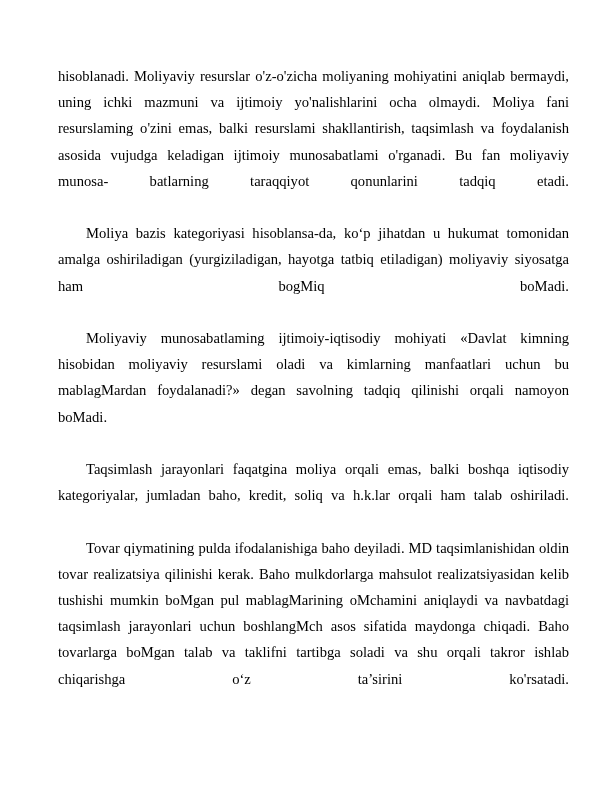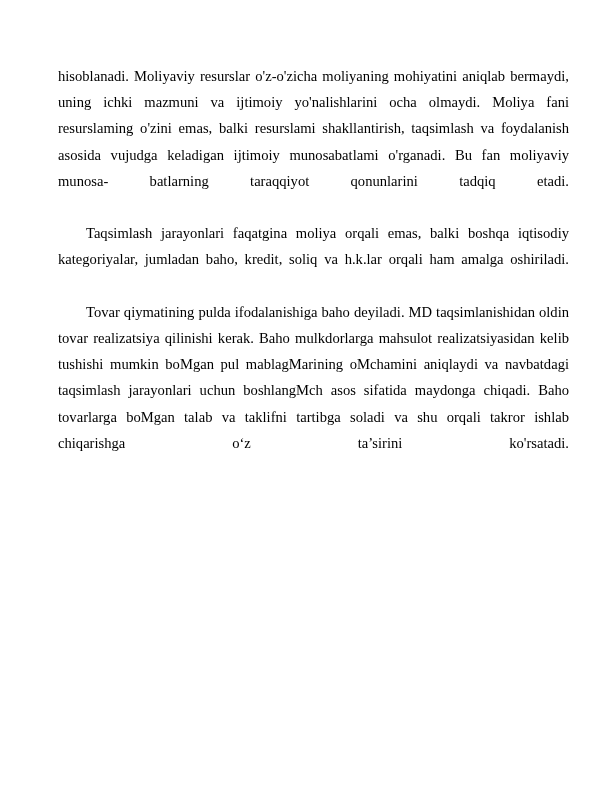--- a/index.html
+++ b/index.html
@@ -55,21 +55,23 @@
   }
 </style>
 </head>
 <body>
 
 <div id="page">
   <div id="text-column">
 
     <p class="para no-indent">hisoblanadi. Moliyaviy resurslar o'z-o'zicha moliyaning mohiyatini aniqlab bermaydi, uning ichki mazmuni va ijtimoiy yo'nalishlarini ocha olmaydi. Moliya fani resurslaming o'zini emas, balki resurslami shakllantirish, taqsimlash va foydalanish asosida vujudga keladigan ijtimoiy munosabatlami o'rganadi. Bu fan moliyaviy munosa- batlarning taraqqiyot qonunlarini tadqiq etadi.</p>
 
+    <p class="para">Moliya bazis kategoriyasi hisoblansa-da, ko‘p jihatdan u hukumat tomonidan amalga oshiriladigan (yurgiziladigan, hayotga tatbiq etiladigan) moliyaviy siyosatga ham bogMiq boMadi.</p>
 
 
+    <p class="para">Moliyaviy munosabatlaming ijtimoiy-iqtisodiy mohiyati «Davlat kimning hisobidan moliyaviy resurslami oladi va kimlarning manfaatlari uchun bu mablagMardan foydalanadi?» degan savolning tadqiq qilinishi orqali namoyon boMadi.</p>
 
-    <p class="para">Taqsimlash jarayonlari faqatgina moliya orqali emas, balki boshqa iqtisodiy kategoriyalar, jumladan baho, kredit, soliq va h.k.lar orqali ham amalga oshiriladi.</p>
+    <p class="para">Taqsimlash jarayonlari faqatgina moliya orqali emas, balki boshqa iqtisodiy kategoriyalar, jumladan baho, kredit, soliq va h.k.lar orqali ham talab oshiriladi.</p>
 
     <p class="para">Tovar qiymatining pulda ifodalanishiga baho deyiladi. MD taqsimlanishidan oldin tovar realizatsiya qilinishi kerak. Baho mulkdorlarga mahsulot realizatsiyasidan kelib tushishi mumkin boMgan pul mablagMarining oMchamini aniqlaydi va navbatdagi taqsimlash jarayonlari uchun boshlangMch asos sifatida maydonga chiqadi. Baho tovarlarga boMgan talab va taklifni tartibga soladi va shu orqali takror ishlab chiqarishga o‘z ta’sirini ko'rsatadi.</p>
 
   </div>
 </div>
 
 </body></html>

